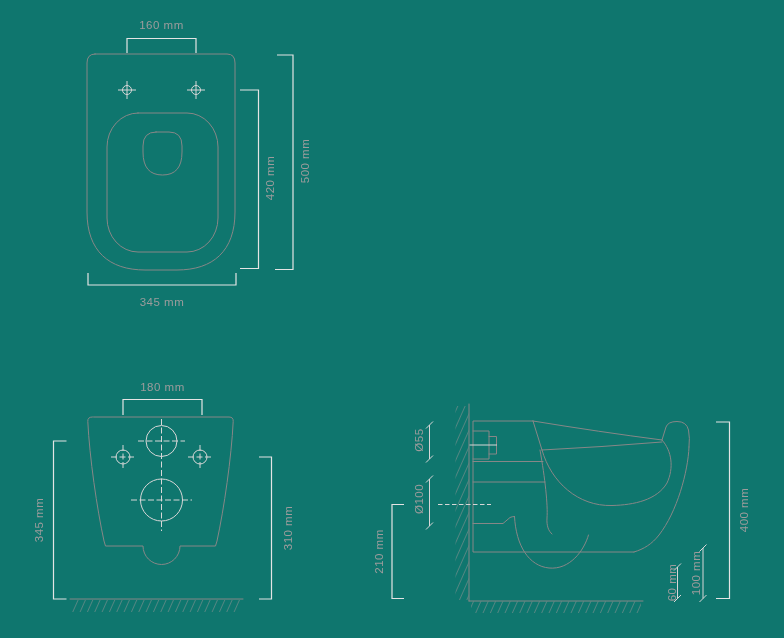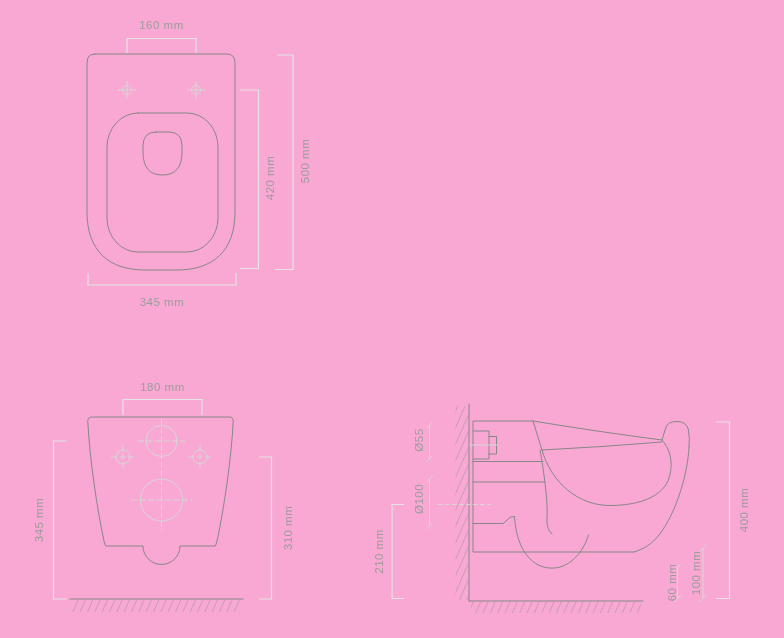--- a/index.html
+++ b/index.html
@@ -1,16 +1,16 @@
 <!DOCTYPE html>
 <html><head>
 <meta charset="utf-8">
 <style>
   html,body{margin:0;padding:0;background:#ffffff;}
-  .stage{position:relative;width:784px;height:638px;background:#f9a8d4;overflow:hidden;}
+  .stage{position:relative;width:784px;height:638px;background:#0f766e;overflow:hidden;}
   svg{display:block;}
   .ol{fill:none;stroke:#878787;stroke-width:1;stroke-linecap:round;stroke-linejoin:round;}
   .dl{fill:none;stroke:#e4e4e4;stroke-width:1.2;stroke-linecap:butt;}
   .cl{fill:none;stroke:#d7d7d7;stroke-width:1;stroke-linecap:butt;}
   .dash{stroke-dasharray:6 2.5;}
   .dash2{stroke-dasharray:4.5 2.5;}
   .lbl{font-family:"Liberation Sans",sans-serif;font-size:11.5px;fill:#9c9c9c;letter-spacing:0.5px;text-anchor:middle;}
 </style>
 </head>
 <body>

